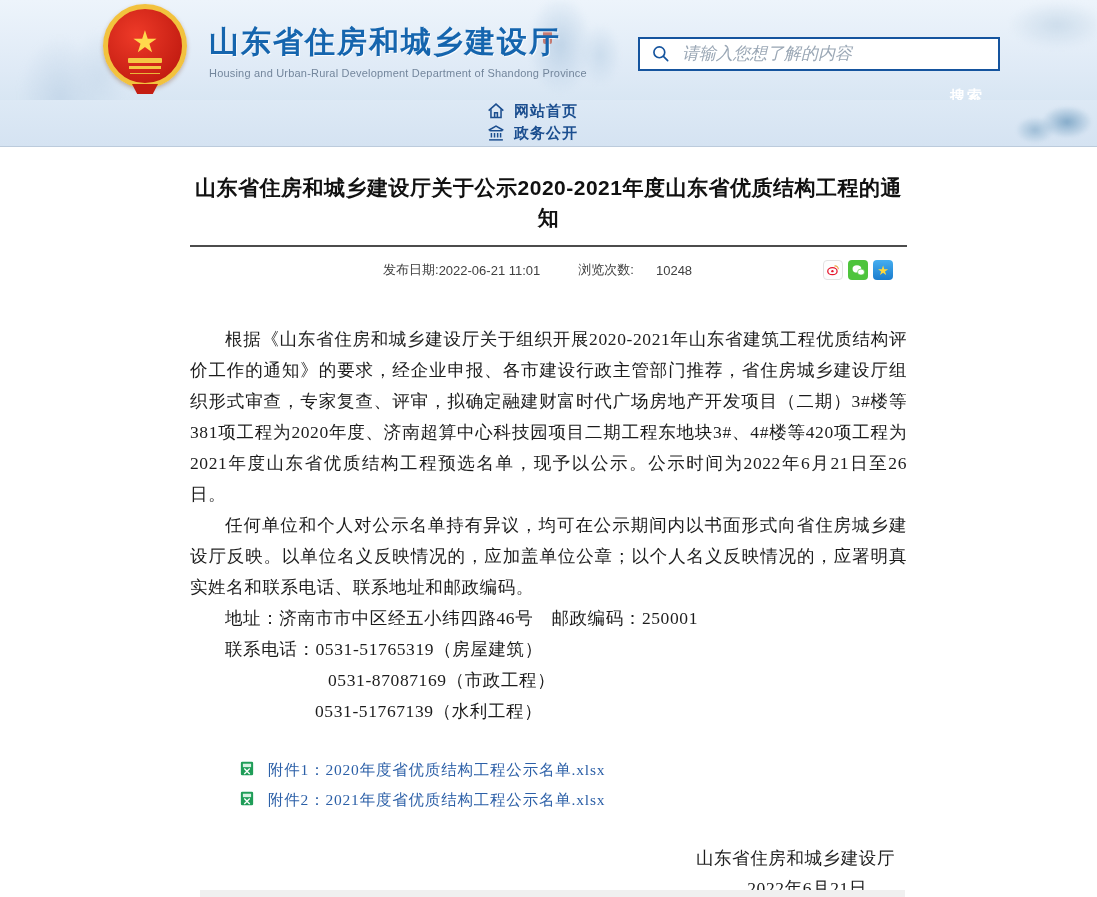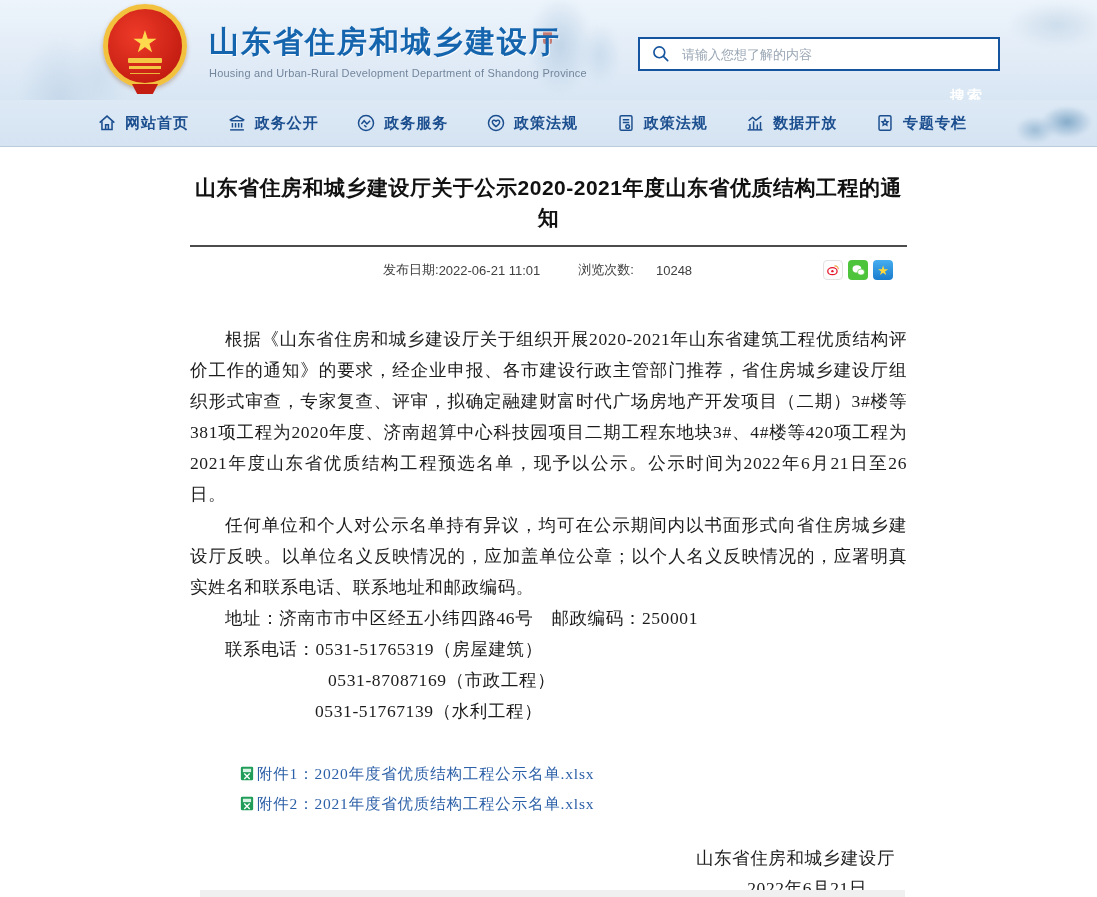--- a/index.html
+++ b/index.html
@@ -37,26 +37,26 @@
   .emblem-gate { width:34px; height:5px; background:#f5c843; border-radius:1px; margin-top:3px; box-shadow:0 7px 0 -1px #f5c843, 0 13px 0 -2px #e8b63a; }
   .emblem-ribbon { width:26px; height:10px; background:#c41d12; margin:-4px auto 0; clip-path:polygon(0 0,100% 0,80% 100%,20% 100%); }
 
   .brand-text { margin-left:14px; }
   .brand-title { font-size:30px; font-weight:bold; color:#1565ae; letter-spacing:2px; text-shadow:1px 1px 0 rgba(255,255,255,.8); }
   .brand-subtitle { font-size:11px; color:#73869c; margin-top:4px; letter-spacing:.2px; }
 
   
   .search-box { position:absolute; right:97px; top:37px; width:362px; height:34px; display:flex; background:#fff; border:2px solid #15549e; }
   .search-icon-wrap { width:42px; display:flex; align-items:center; justify-content:center; }
-  .search-input { flex:1; border:none; outline:none; font-size:13px; color:#4c1d95; background:transparent; }
+  .search-input { flex:1; border:none; outline:none; font-size:17px; color:#4c1d95; background:transparent;font-style:italic; }
   .search-input::placeholder { color:#9aa7b5; }
   .search-btn { width:62px; background:#15549e; color:#fff; border:none; font-size:15px; font-weight:bold; cursor:pointer; letter-spacing:2px;margin-top:48px; }
 
   
-  .nav-inner { display:flex; align-items:center; justify-content:space-between; height:100%; padding:0 130px 0 96px; }
+  .nav-inner { display:flex; align-items:center; justify-content:space-between; height:100%; padding:0 130px 0 96px;flex-direction:column; }
   .nav-item { display:flex; align-items:center; gap:7px; color:#1b4e8f; font-size:15px; font-weight:bold; cursor:pointer; letter-spacing:1px; }
   .nav-item svg { display:block; }
 
   
   .breadcrumb-bar { height:33px; background:#efefef; display:flex; align-items:center; padding-left:102px; gap:6px; }
   .breadcrumb-text { font-size:12px; color:#555; }
 
   
   .content { position:relative; width:717px; margin:0 auto; padding-top:26px; }
   .article-title { text-align:center; font-size:21px; font-weight:bold; color:#111; letter-spacing:.5px; line-height:30px; }
@@ -70,21 +70,21 @@
   .share-wechat { background:#4ec43c; }
   .share-qzone { background:linear-gradient(180deg,#45aef0,#1a7ccd); color:#ffd83b; font-size:13px; line-height:1; }
 
   .article-body { margin-top:44px; font-family:"Liberation Serif", serif; font-size:17.5px; color:#1c1c1c; line-height:31px; text-align:justify; letter-spacing:.6px; }
   .para { text-indent:2em; }
   .line-addr, .line-phone1 { text-indent:2em; }
   .line-phone2 { margin-left:138px; }
   .line-phone3 { margin-left:125px; }
 
   .attachments { margin-top:28px; padding-left:50px; font-family:"Liberation Serif", serif; }
-  .attachment-row { display:flex; align-items:flex-end; gap:3px; height:30px; cursor:pointer; }
+  .attachment-row { display:flex; align-items:center; gap:14px; height:30px; cursor:pointer; }
   .attachment-link { font-size:15.5px; color:#2b5fa7; letter-spacing:.8px; text-decoration:none; }
 
   .signature { margin-top:28px; font-family:"Liberation Serif", serif; font-size:17.5px; color:#1c1c1c; text-align:right; letter-spacing:.6px; }
   .sig-org { margin-right:12px; line-height:30px; }
   .sig-date { margin-right:40px; line-height:30px; }
 
   .bottom-strip { position:absolute; left:200px; bottom:0; width:705px; height:7px; background:#f0f0f0; }
 </style>
 </head>
 <body>

